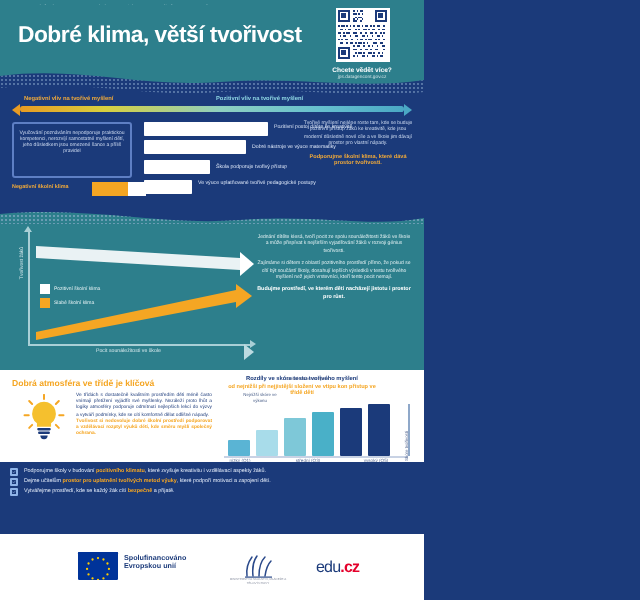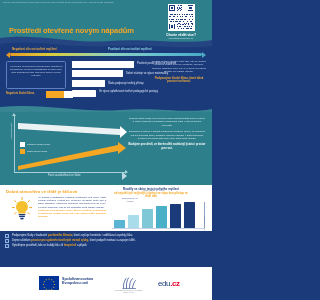--- a/index.html
+++ b/index.html
@@ -132,21 +132,21 @@
   .edu{position:absolute;left:158px;top:12px;font-size:8px;font-weight:normal;color:#1b3a7a;letter-spacing:-.4px}
   .edu b{color:#e4002b}
 </style>
 </head>
 <body>
 
 <div class="page">
 
   <div class="band-top">
     <div class="microline">Jedná se o vzdělávací program pro mentorovanou a lektorskou podporu ve školách, Op Jan Amos Komenský, reg. č. CZ.02.02.XX/00/22_003/0003885</div>
-    <div class="h2">Prostředí otevřené novým nápadům</div>
+    <div class="h1">Dobré klima, větší tvořivost</div>
 
     <div class="qr">
       <svg viewBox="0 0 29 29" shape-rendering="crispEdges">
         <rect width="29" height="29" fill="#fff"></rect>
         <g fill="#1b3a7a">
           <rect x="0" y="0" width="7" height="7"></rect>
             <rect x="1" y="1" width="5" height="5" fill="#fff"></rect>
             <rect x="2" y="2" width="3" height="3"></rect>
           <rect x="22" y="0" width="7" height="7"></rect>
             <rect x="23" y="1" width="5" height="5" fill="#fff"></rect>

